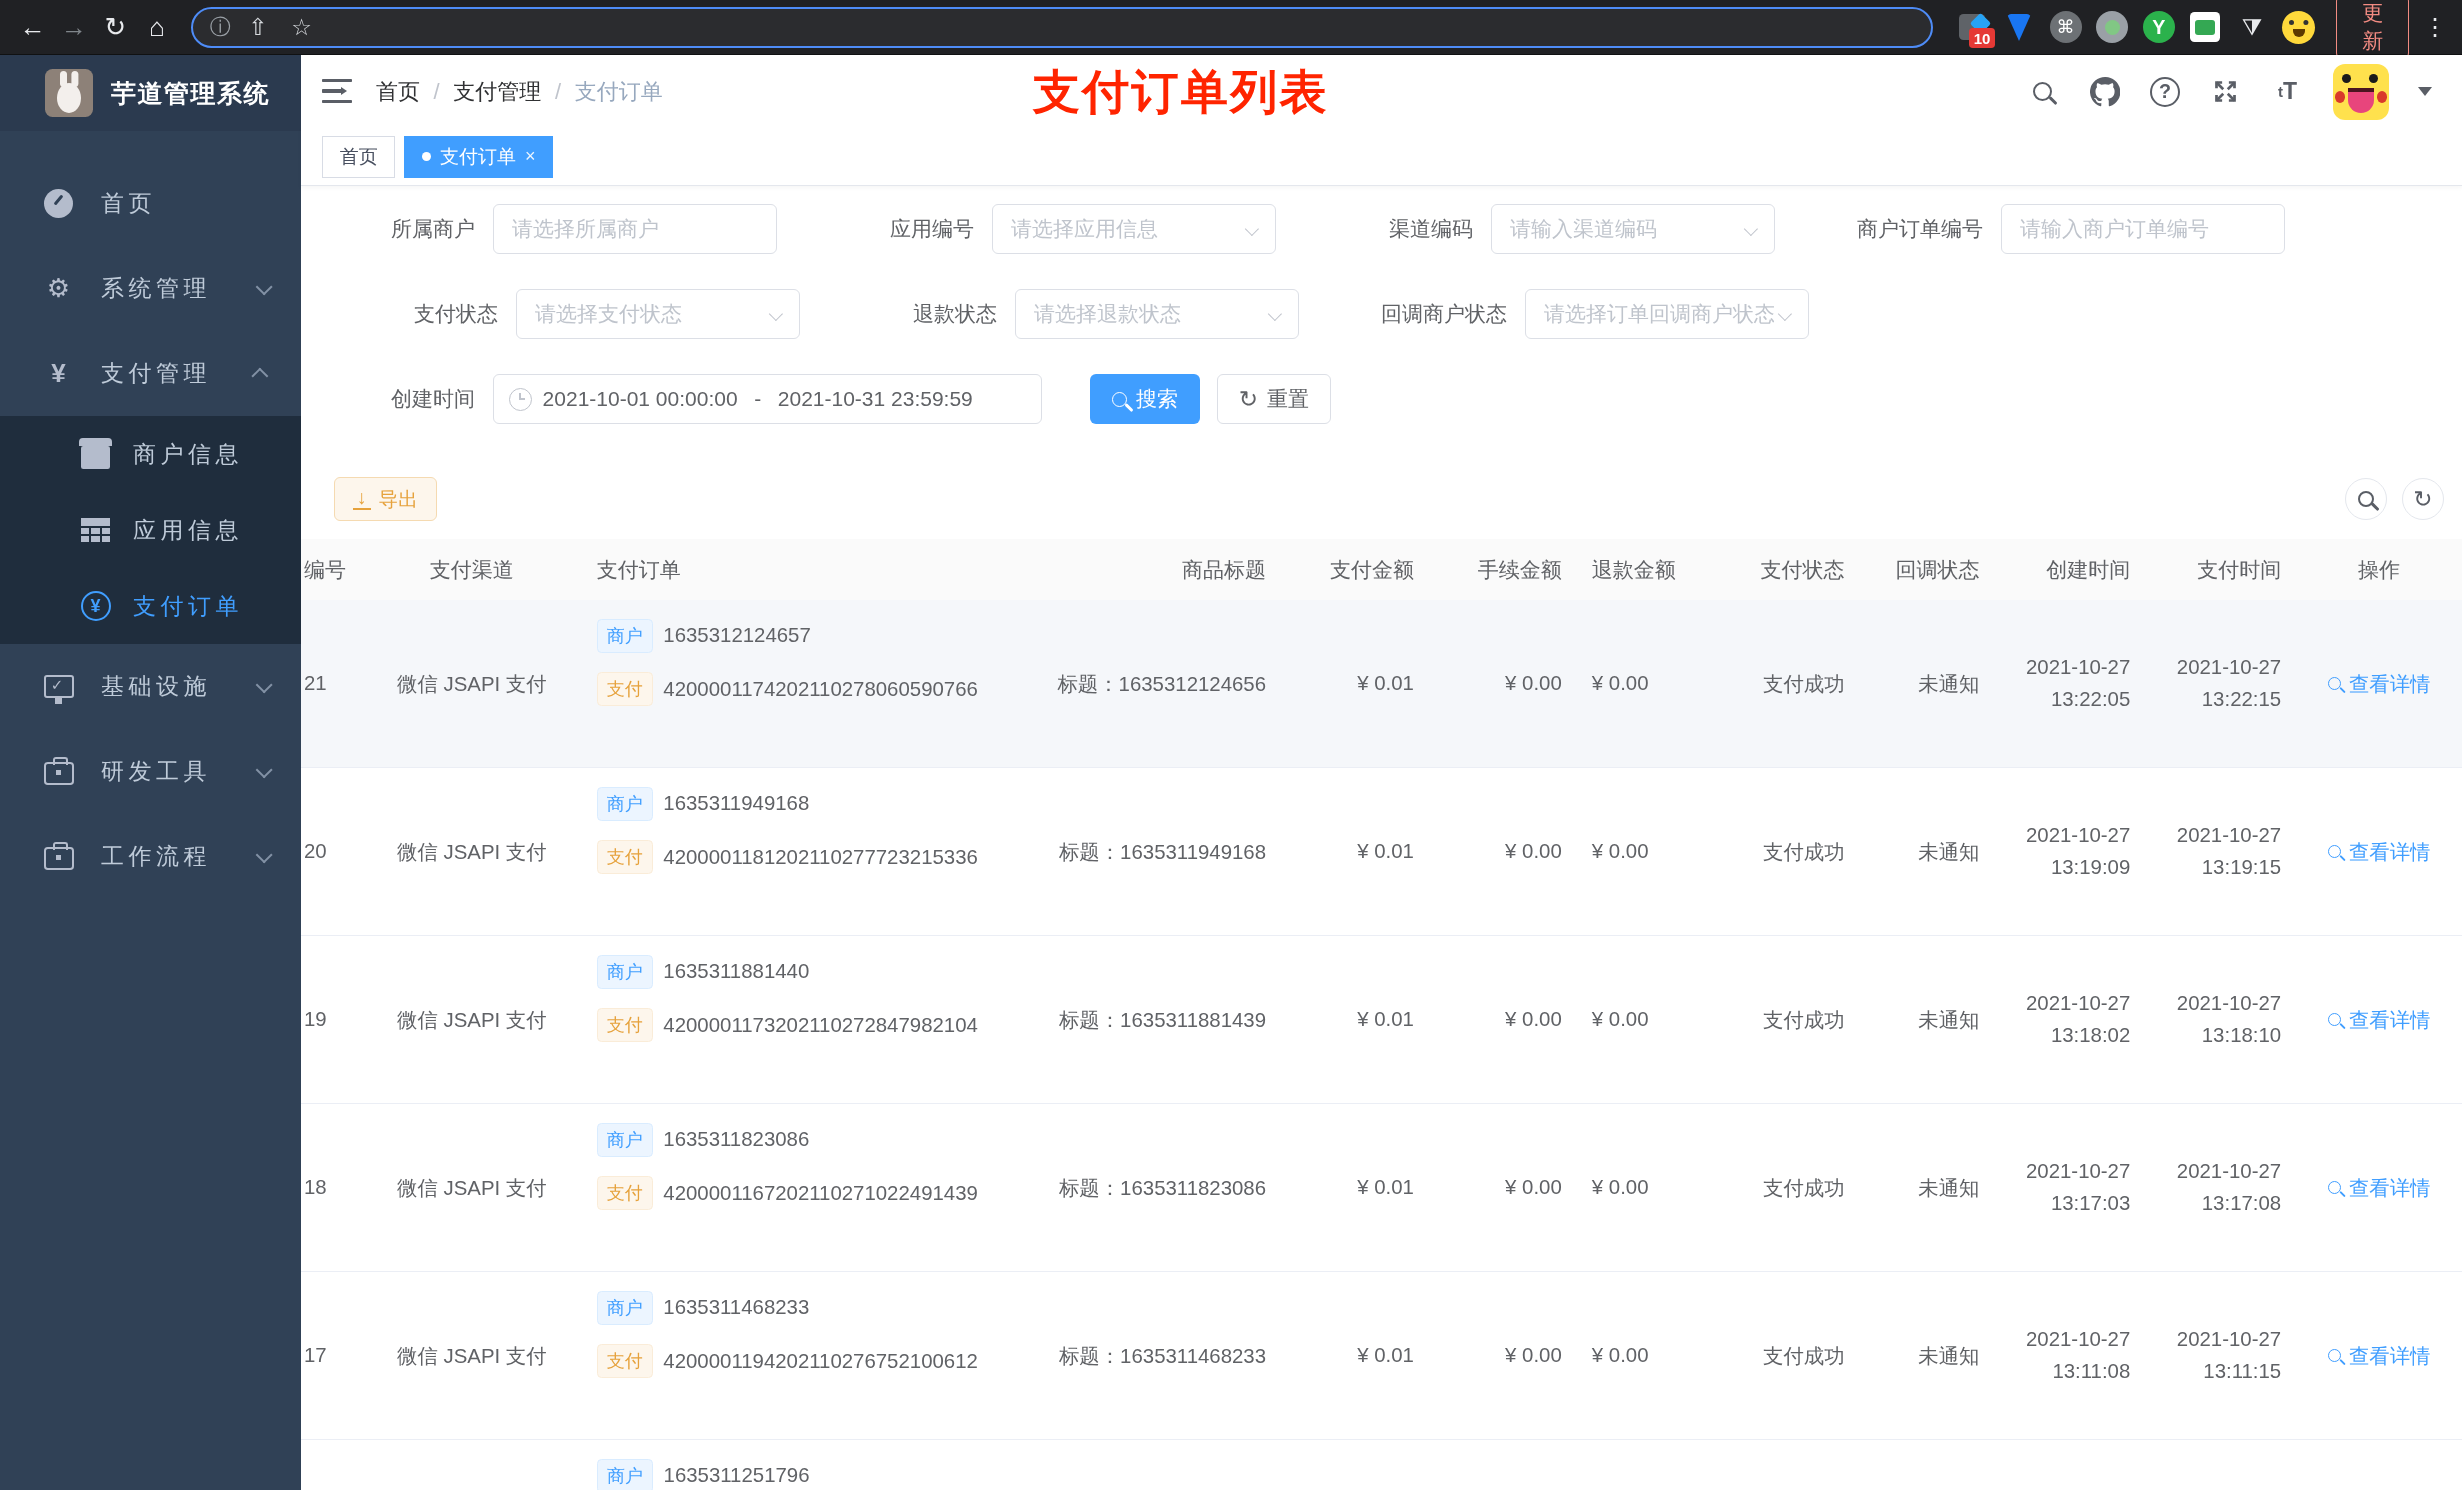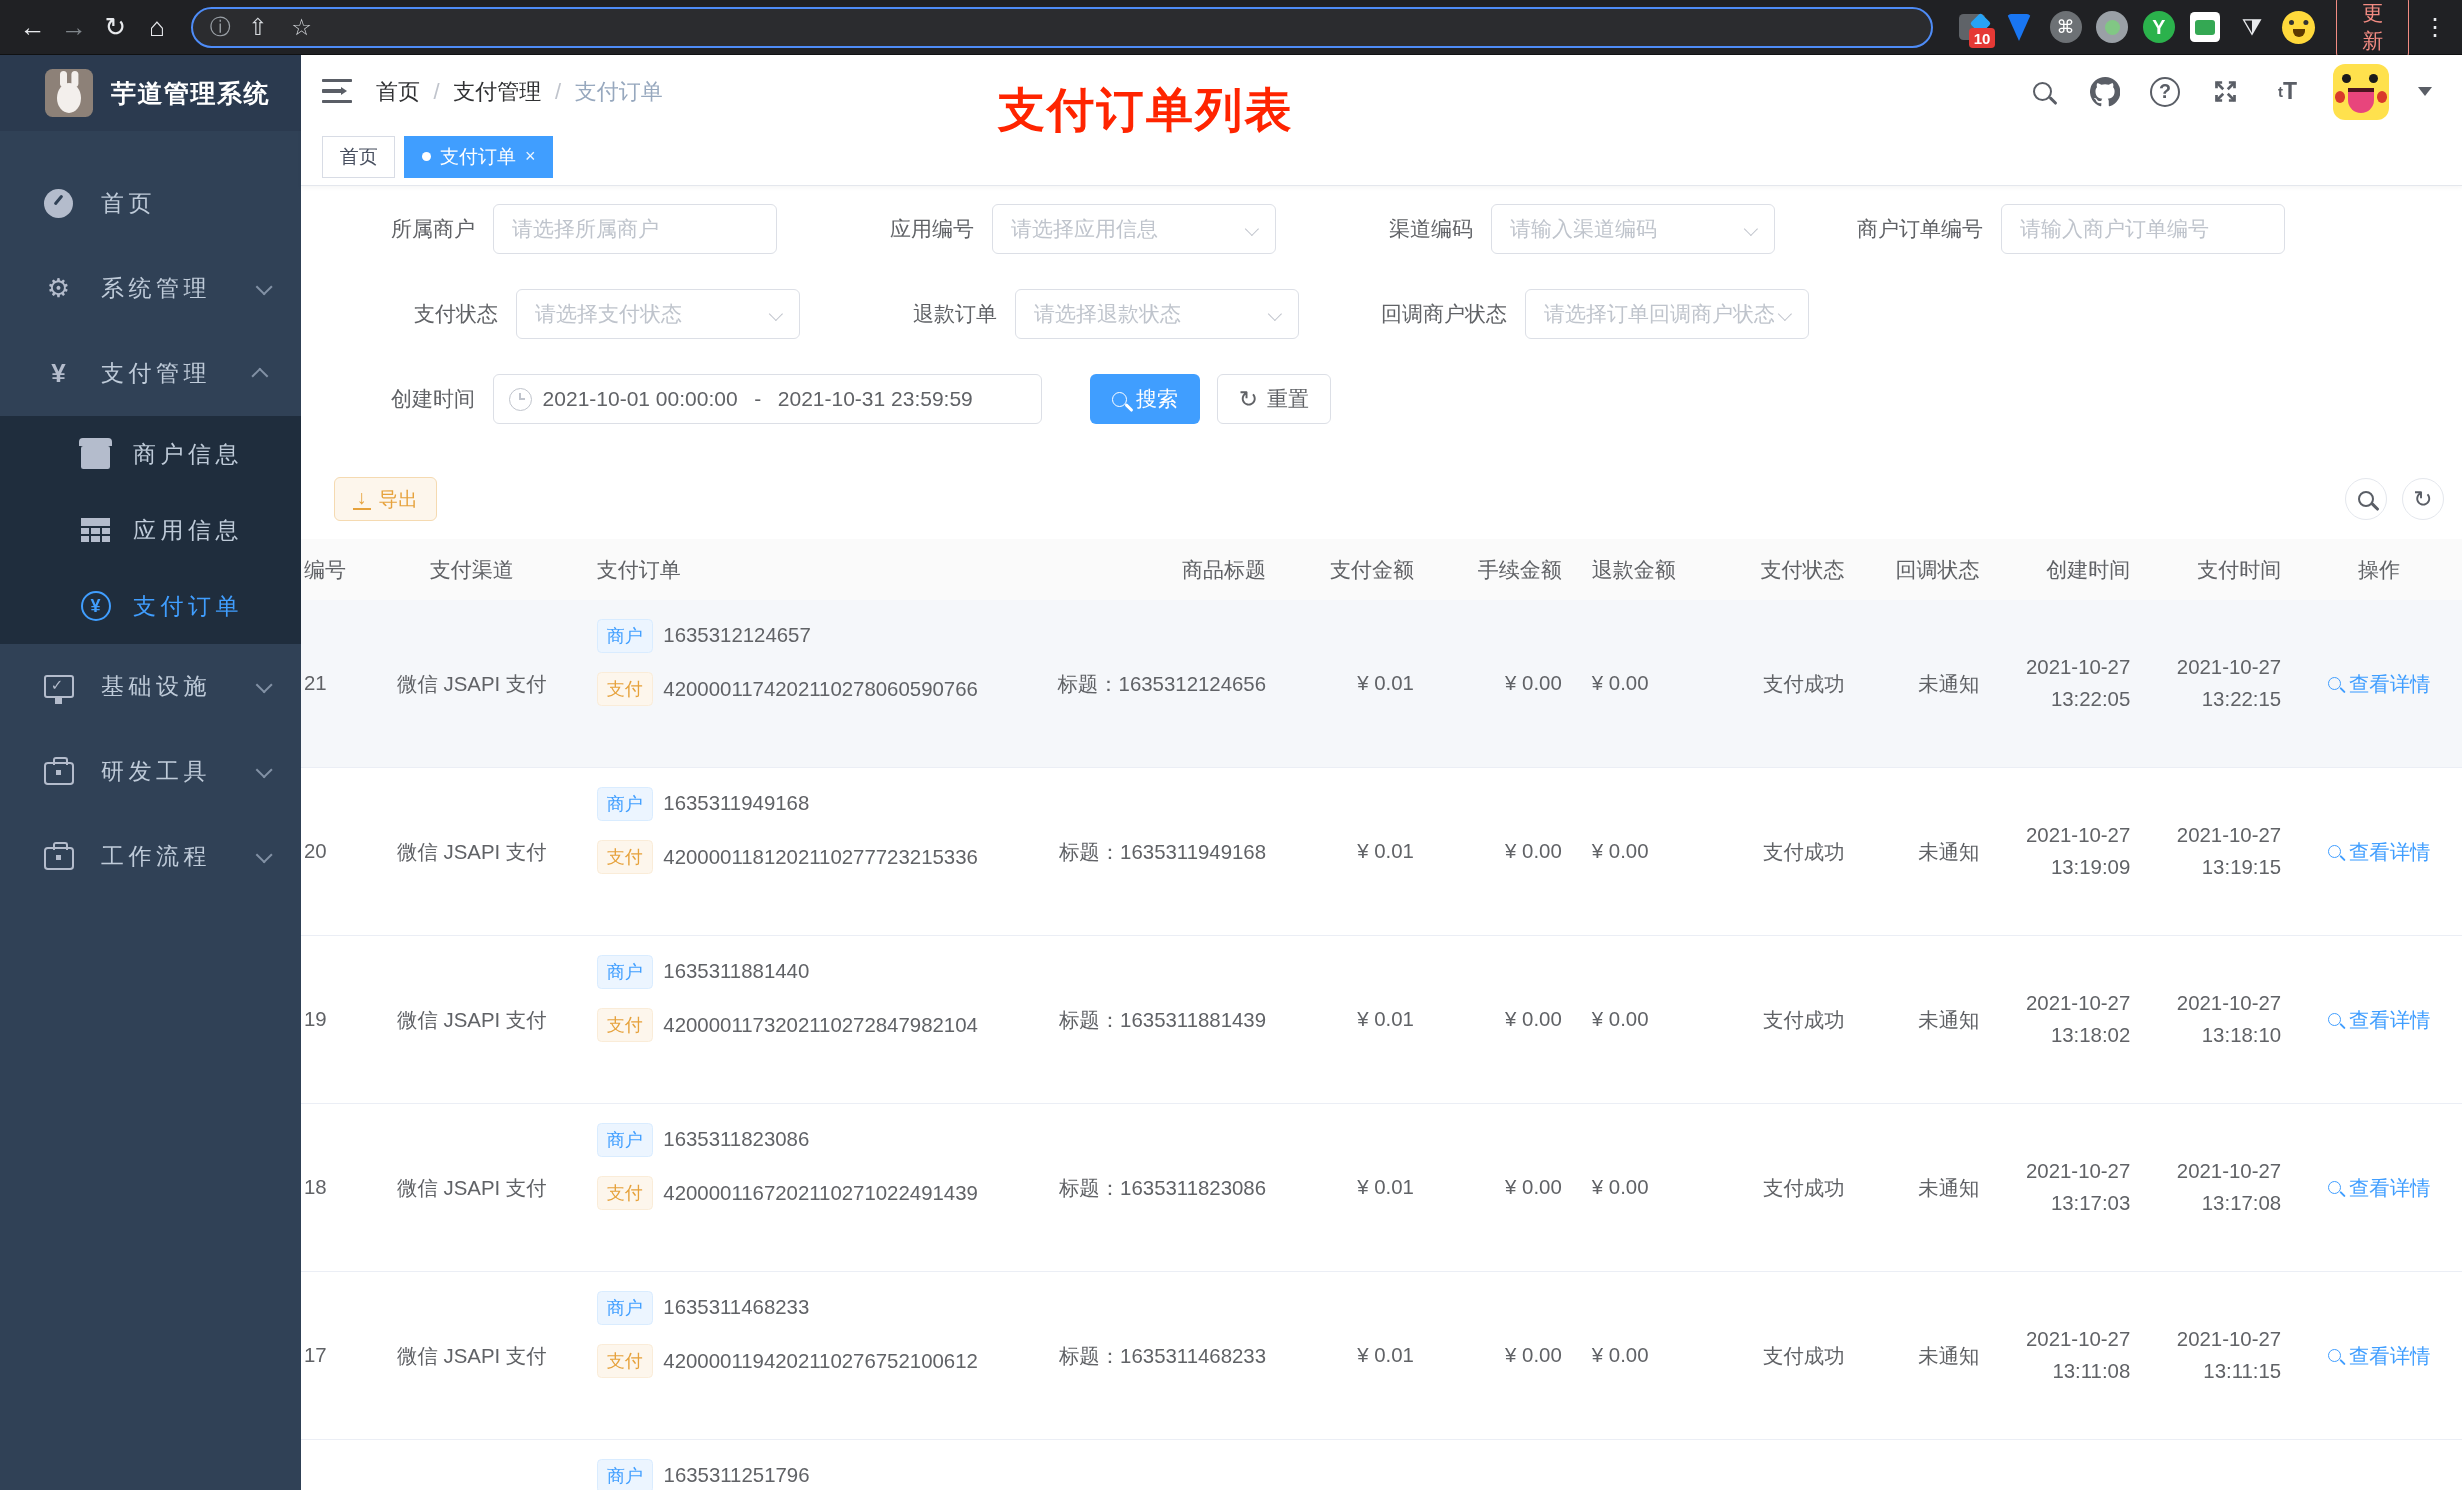--- a/index.html
+++ b/index.html
@@ -78,21 +78,21 @@
   .navbar { height:73px; display:flex; align-items:center; padding:0 30px 0 21px; position:relative; background:#fff; }
   .hamburger { width:30px; height:26px; position:relative; margin-right:24px; }
   .hamburger i { position:absolute; left:0; height:3.8px; background:#5a5e66; border-radius:0.8px; }
   .hamburger i:nth-child(1){ top:0; width:30px; }
   .hamburger i:nth-child(2){ top:10.6px; width:19.7px; }
   .hamburger i:nth-child(3){ top:21px; width:30px; }
   .hamburger::after { content:""; position:absolute; right:1.5px; top:8.3px; border:4.5px solid transparent; border-left:6.8px solid #5a5e66; }
   .breadcrumb { display:flex; align-items:center; gap:13.6px; font-size:22px; color:#303133; }
   .breadcrumb .sep { color:#c0c4cc; }
   .breadcrumb .current { color:#97a8be; }
-  .annotation { position:absolute; left:697px; top:50%; transform:translateY(-50%); color:#ff2400; font-size:47px; font-weight:700; letter-spacing:2.3px;margin-top:18px; }
+  .annotation { position:absolute; left:732px; top:50%; transform:translateY(-50%); color:#ff2400; font-size:47px; font-weight:700; letter-spacing:2.3px; }
   .nav-actions { margin-left:auto; display:flex; align-items:center; gap:29px; color:#5a5e66; }
   .na-icon { width:33px; height:33px; display:flex; align-items:center; justify-content:center; }
   .mag { width:19.7px; height:19.7px; border:2.3px solid currentColor; border-radius:50%; position:relative; display:inline-block; }
   .mag::after { content:""; position:absolute; width:9.8px; height:3px; background:currentColor; transform:rotate(45deg); right:-7.6px; bottom:-3px; border-radius:1.5px; }
   .qmark { width:30px; height:30px; border:2.3px solid currentColor; border-radius:50%; font-size:19.7px; display:flex; align-items:center; justify-content:center; font-weight:700; }
   .font-ico { font-size:23px; font-weight:700; }
   .font-ico .small-t { font-size:15px; }
   .avatar { width:56px; height:56px; border-radius:12px; background:#ffe14d; position:relative; overflow:hidden; }
   .avatar::before { content:""; position:absolute; left:9px; top:10.6px; width:9px; height:9px; border-radius:50%; background:#1a1a1a; box-shadow:27px 0 0 #1a1a1a; }
   .avatar::after { content:""; position:absolute; left:15px; top:24px; width:26px; height:21px; background:#e8457c; border-radius:0 0 23px 23px; border-top:4.5px solid #4a1520; }
@@ -370,21 +370,21 @@
         </div>
         <div class="f-row">
           <div class="f-group">
             <span class="f-label w230">支付状态</span>
             <div class="f-input">
                 <span class="ph">请选择支付状态</span>
                 <span class="sel-chev"></span>
               </div>
           </div>
           <div class="f-group">
-            <span class="f-label w230">退款订单</span>
+            <span class="f-label w230">退款状态</span>
             <div class="f-input">
                 <span class="ph">请选择退款状态</span>
                 <span class="sel-chev"></span>
               </div>
           </div>
           <div class="f-group">
             <span class="f-label w245">回调商户状态</span>
             <div class="f-input">
                 <span class="ph">请选择订单回调商户状态</span>
                 <span class="sel-chev"></span>

